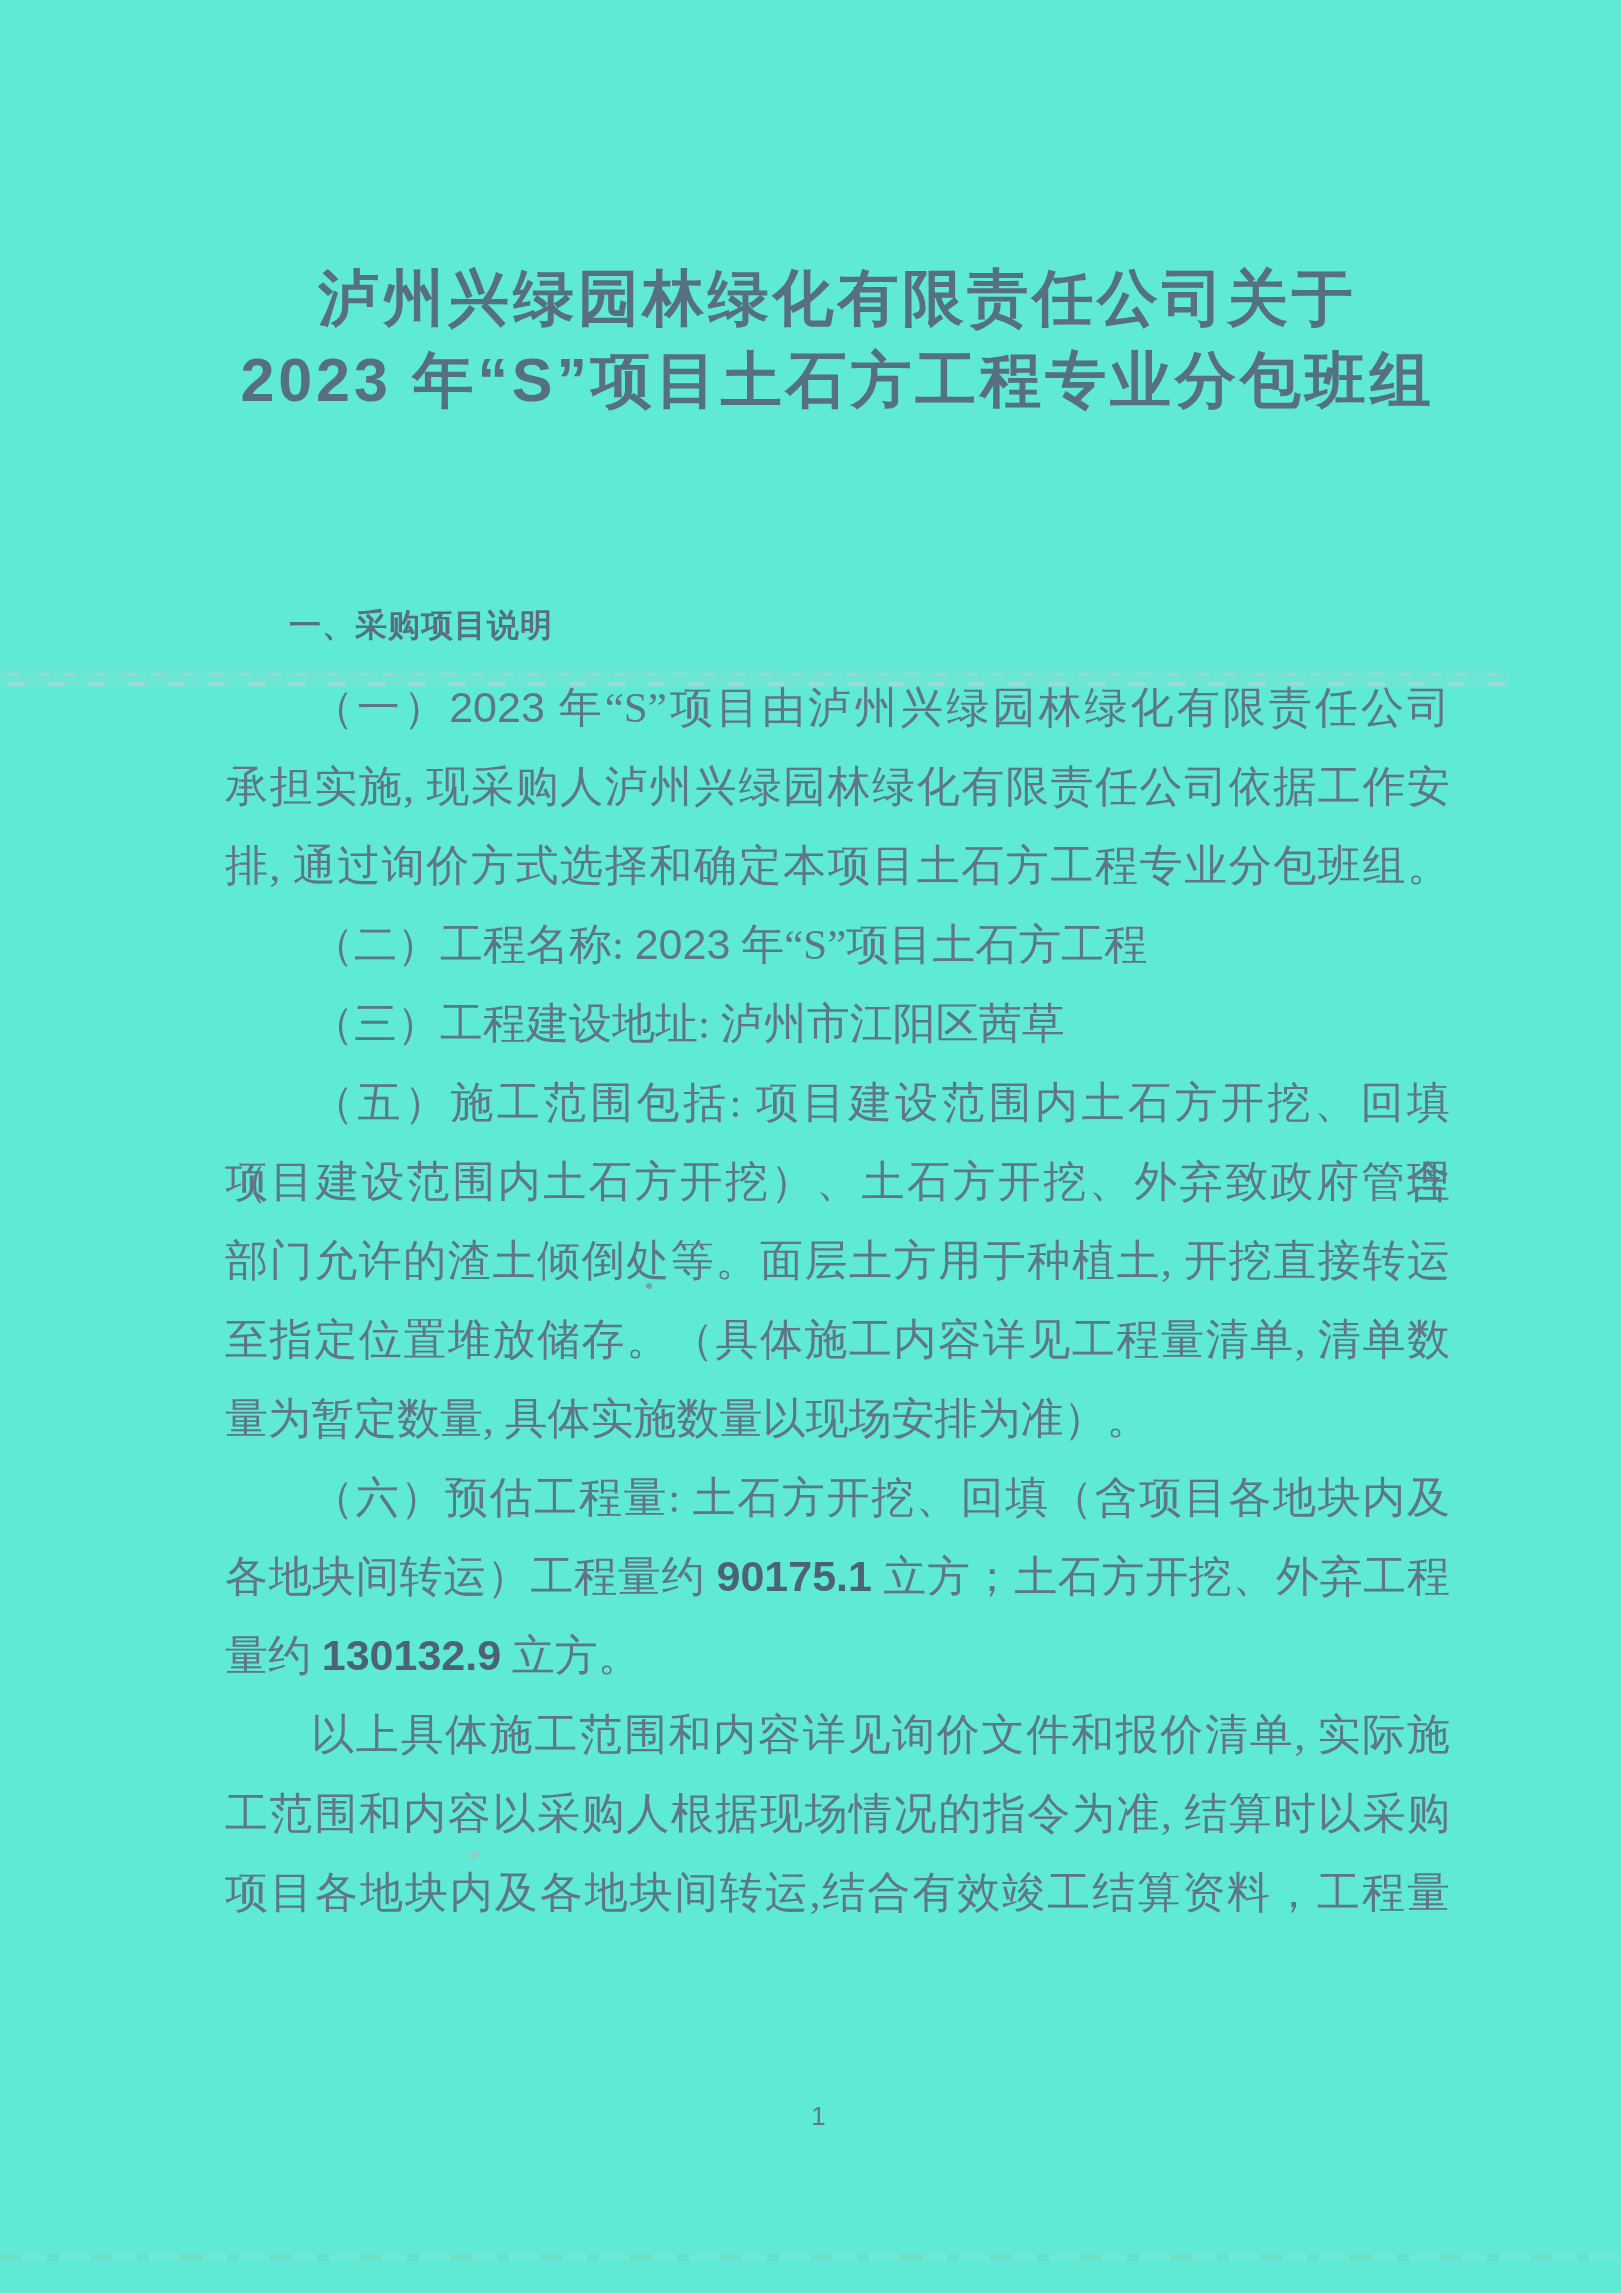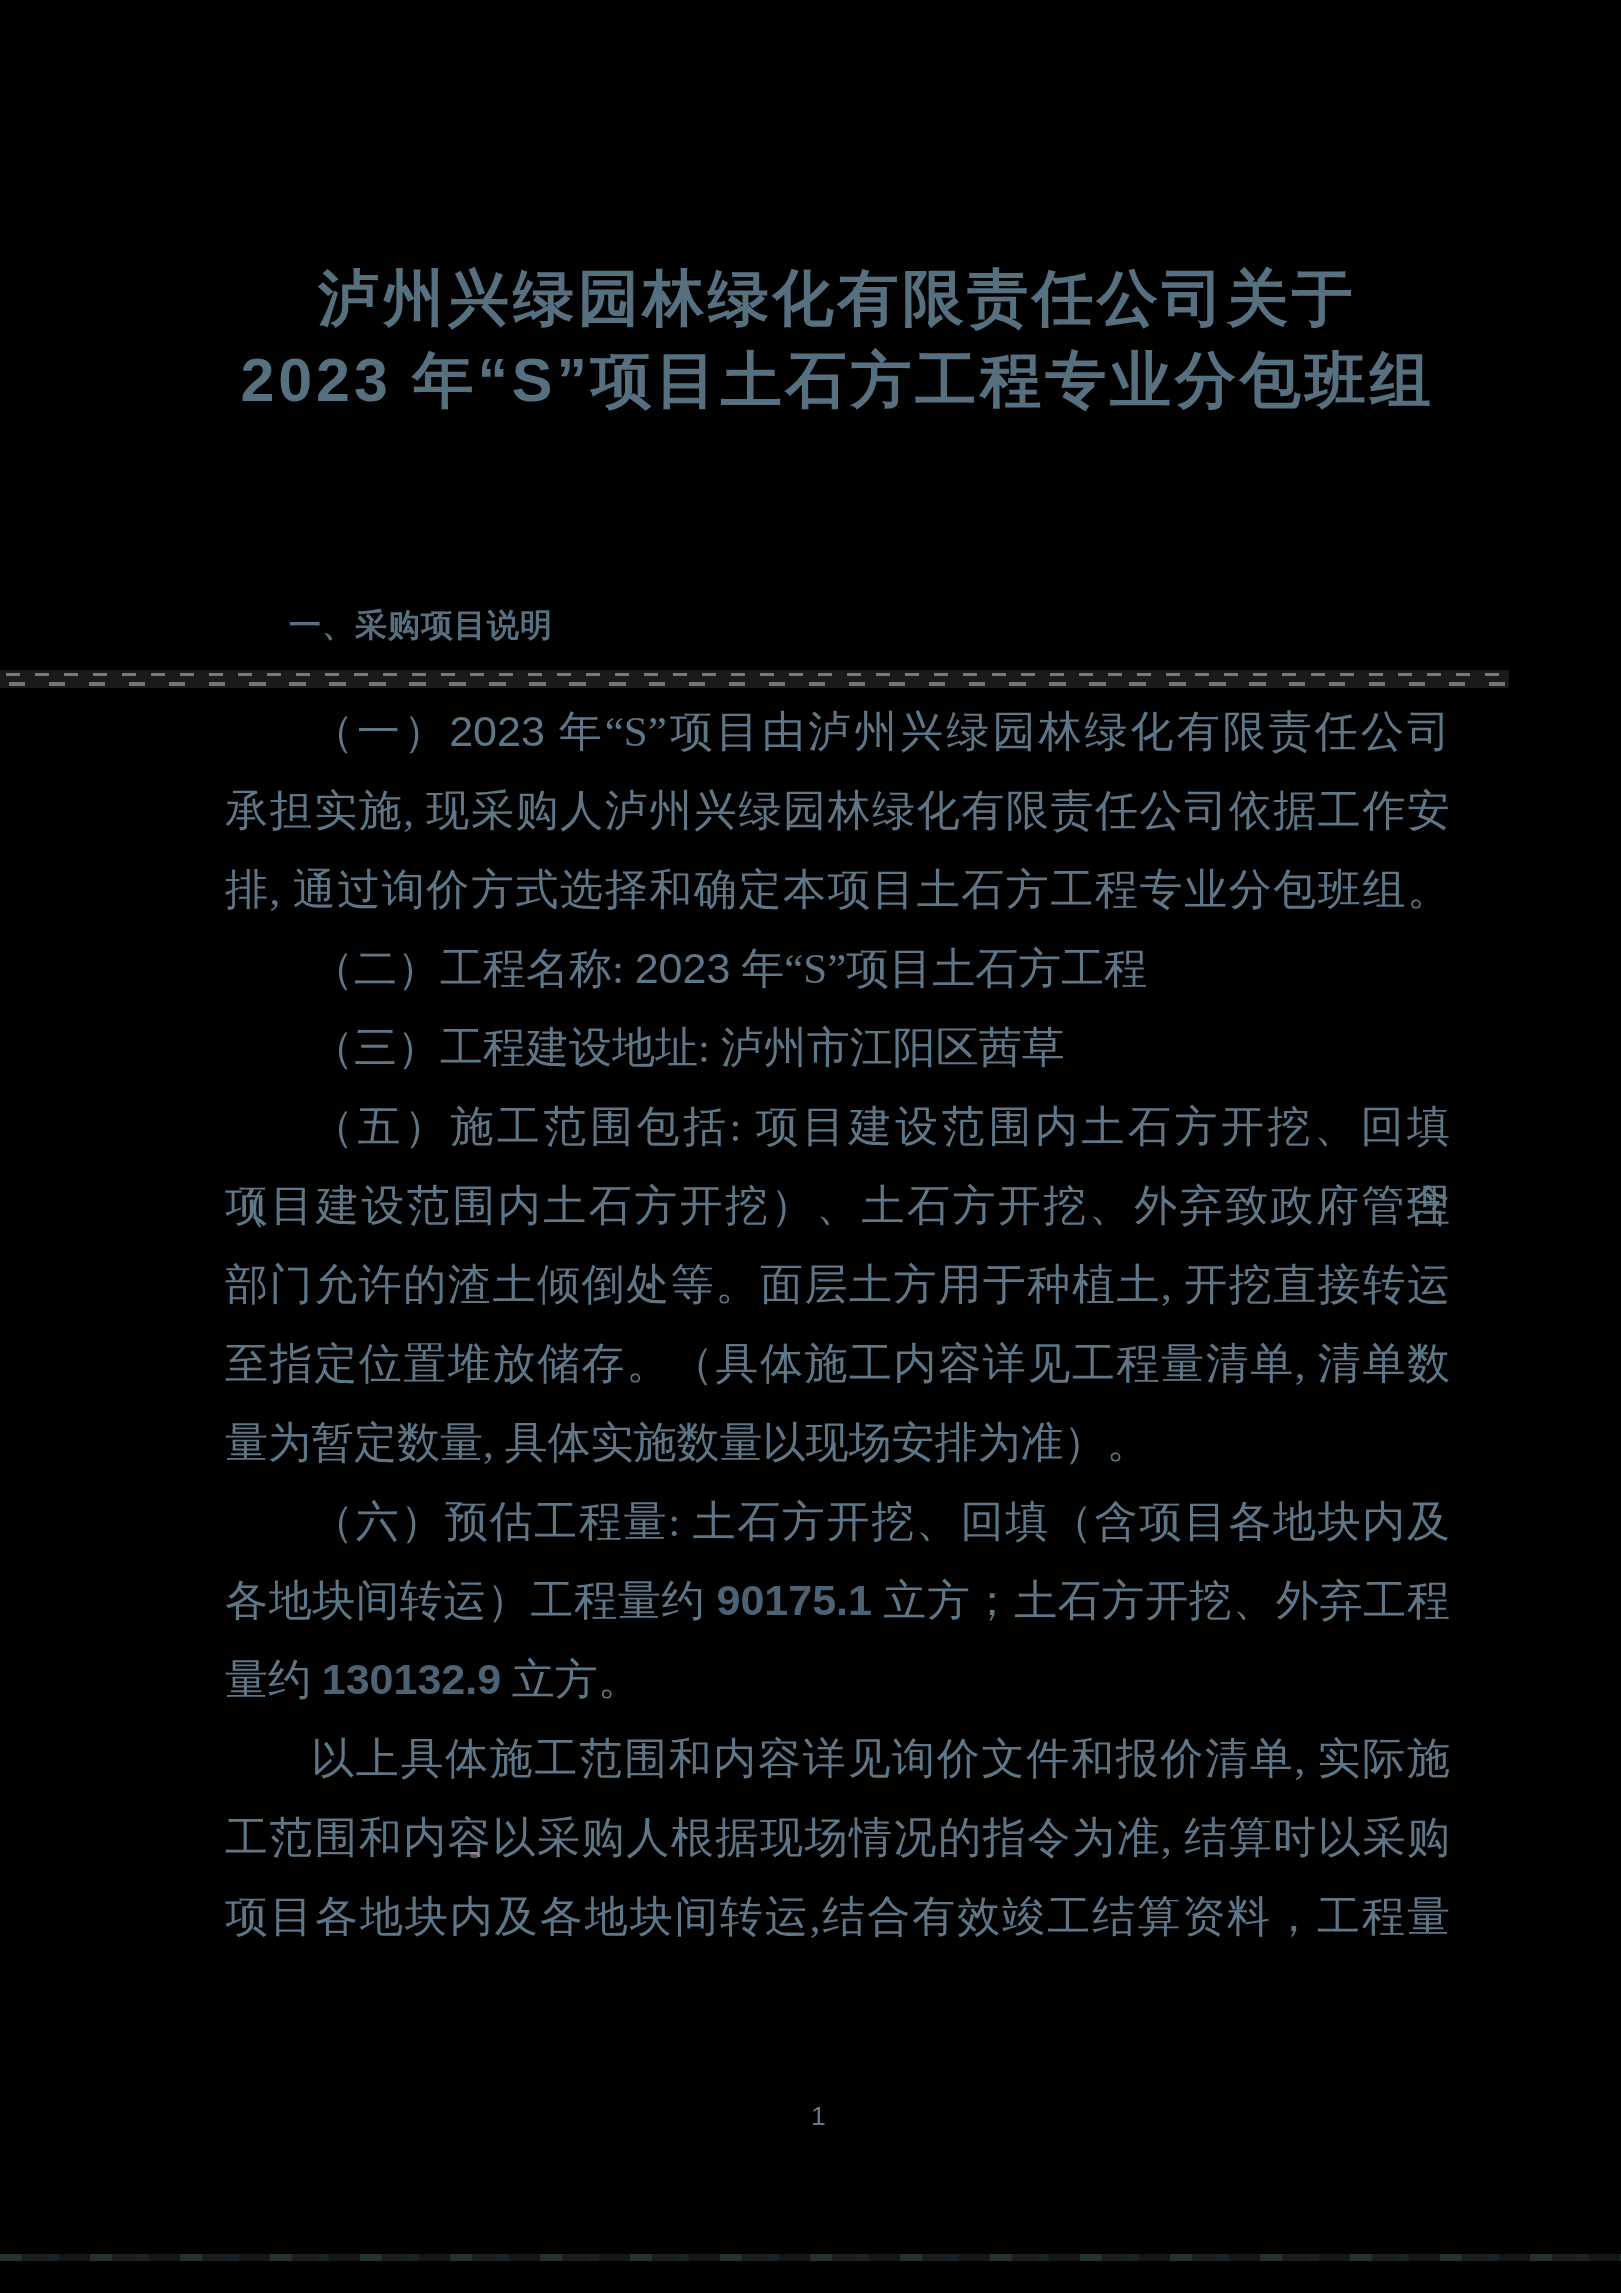--- a/index.html
+++ b/index.html
@@ -5,21 +5,21 @@
   html,body{margin:0;padding:0;}
   body{
     width:1621px;height:2294px;
     background:#ffffff;
     position:relative;
     overflow:hidden;
     font-family:"Liberation Serif","DejaVu Serif",serif;
   }
   .page{
     position:absolute;inset:0;
-    background:#000000;
+    background:#5eead4;
   }
   
   .title{
     position:absolute;left:225px;top:257px;width:1225px;
     text-align:center;
     font-family:"Liberation Sans","DejaVu Sans",sans-serif;
     font-weight:700;
     font-size:61px;
     letter-spacing:3.9px;
     color:#56707f;
@@ -30,21 +30,21 @@
     position:absolute;left:289px;top:600px;
     font-family:"Liberation Sans","DejaVu Sans",sans-serif;
     font-weight:700;
     font-size:32px;
     letter-spacing:1px;
     color:#57707f;
     line-height:51px;
   }
   
   #body-lines{
-    position:absolute;left:225px;top:692px;width:1225px;
+    position:absolute;left:225px;top:668px;width:1225px;
     font-size:43px;
     color:#5e7686;
   }
   #body-lines .line{
     height:79px;line-height:79px;
     text-align:left;
     overflow:visible;
   }
   #body-lines .line.fill{text-align:justify;text-align-last:justify;}
   #body-lines .line.first{text-indent:86px;}

